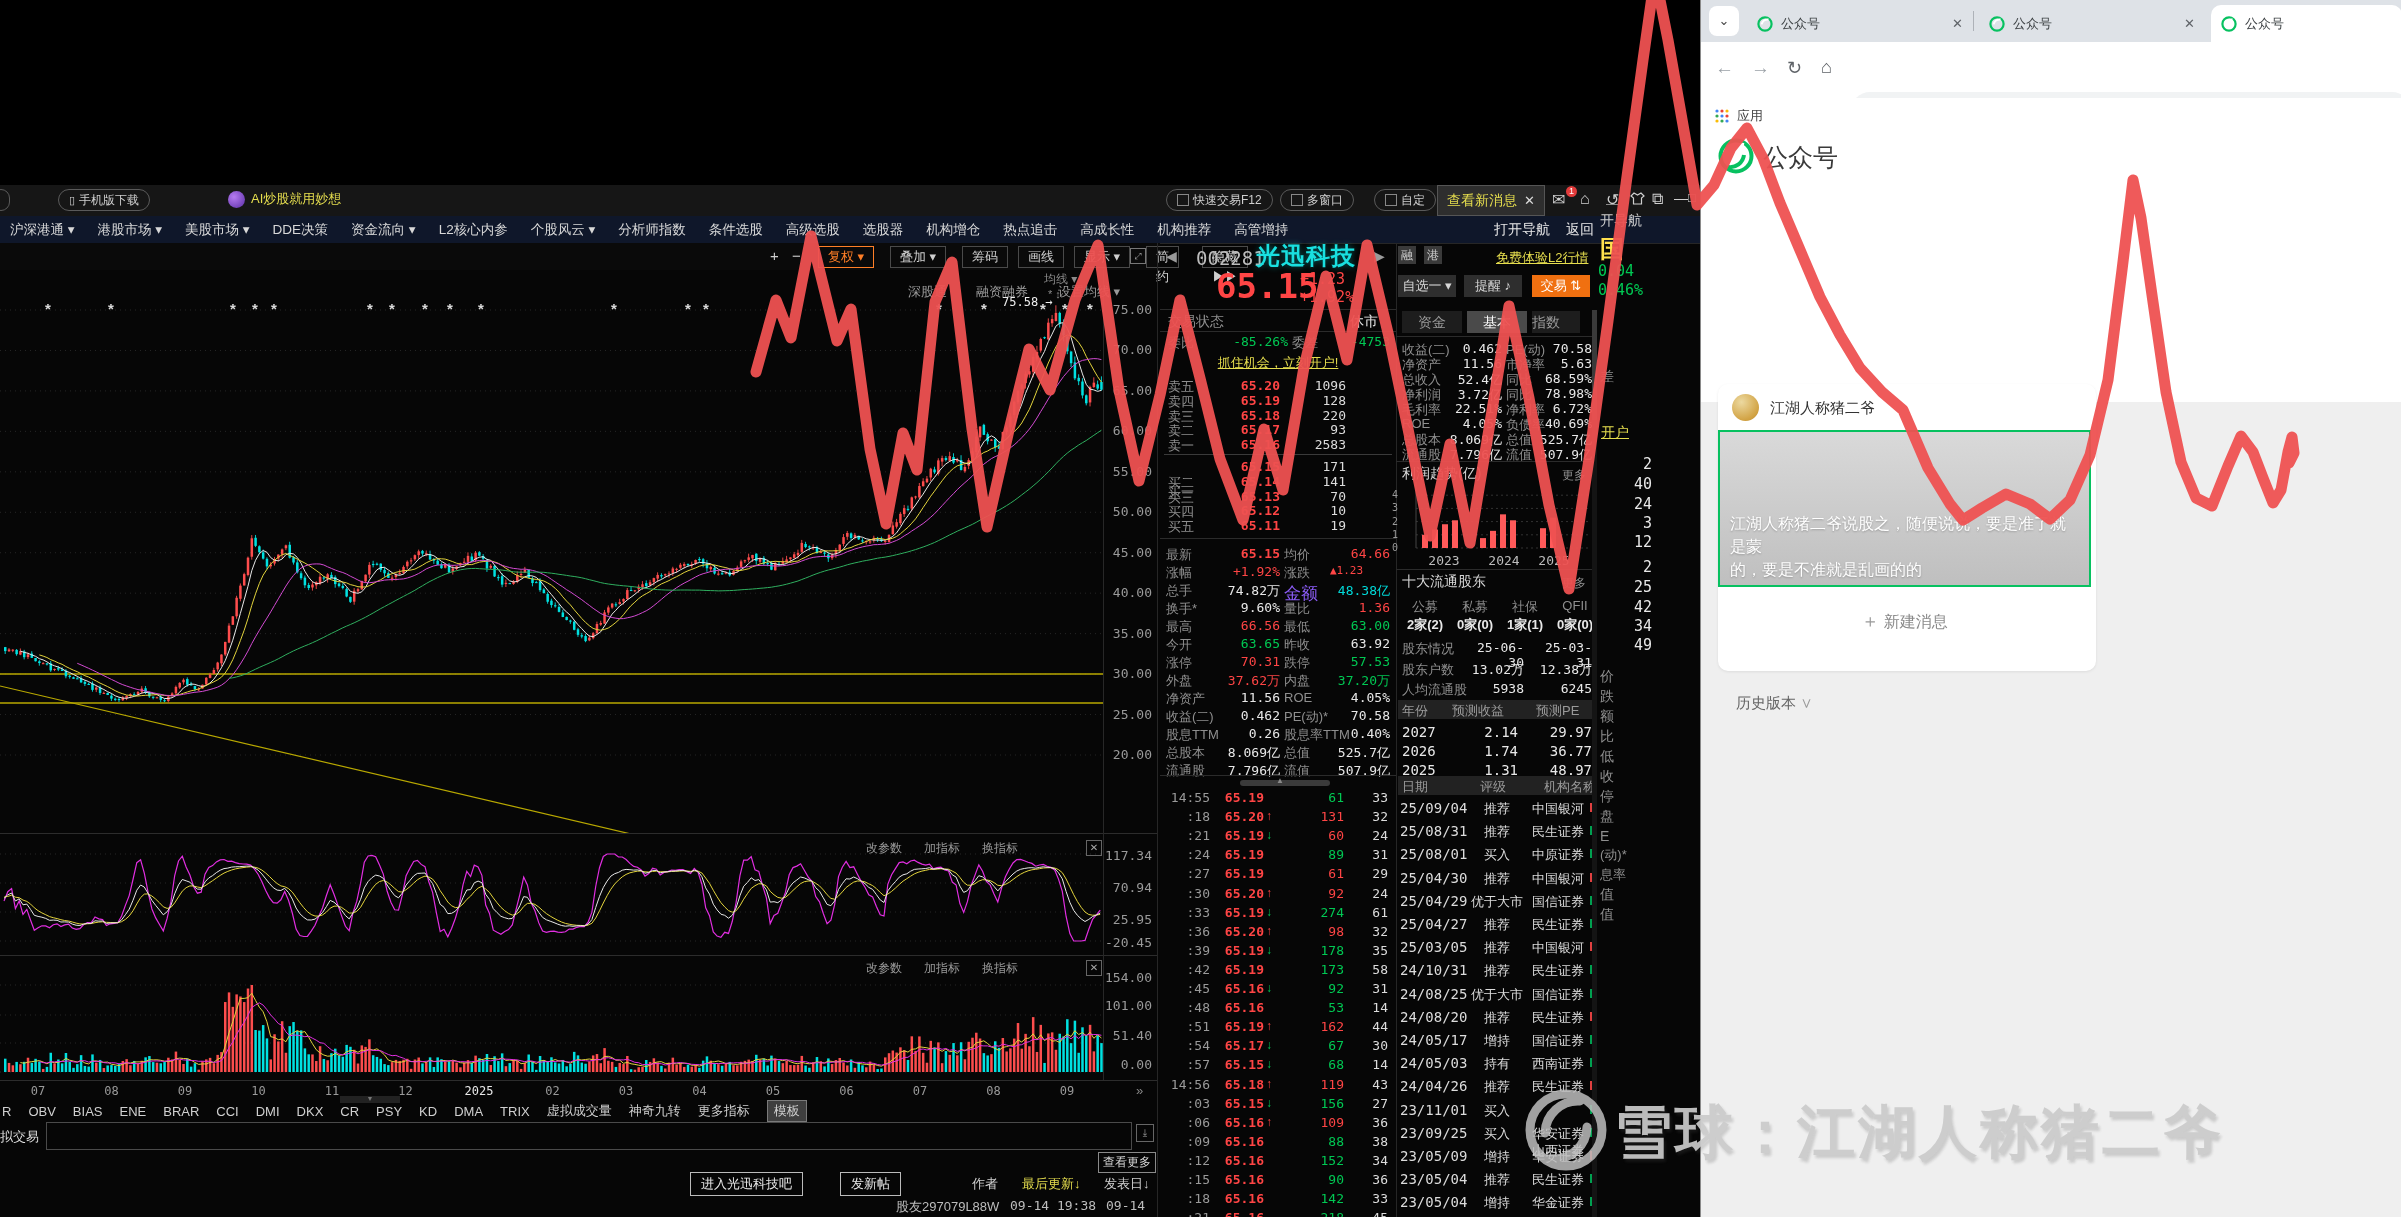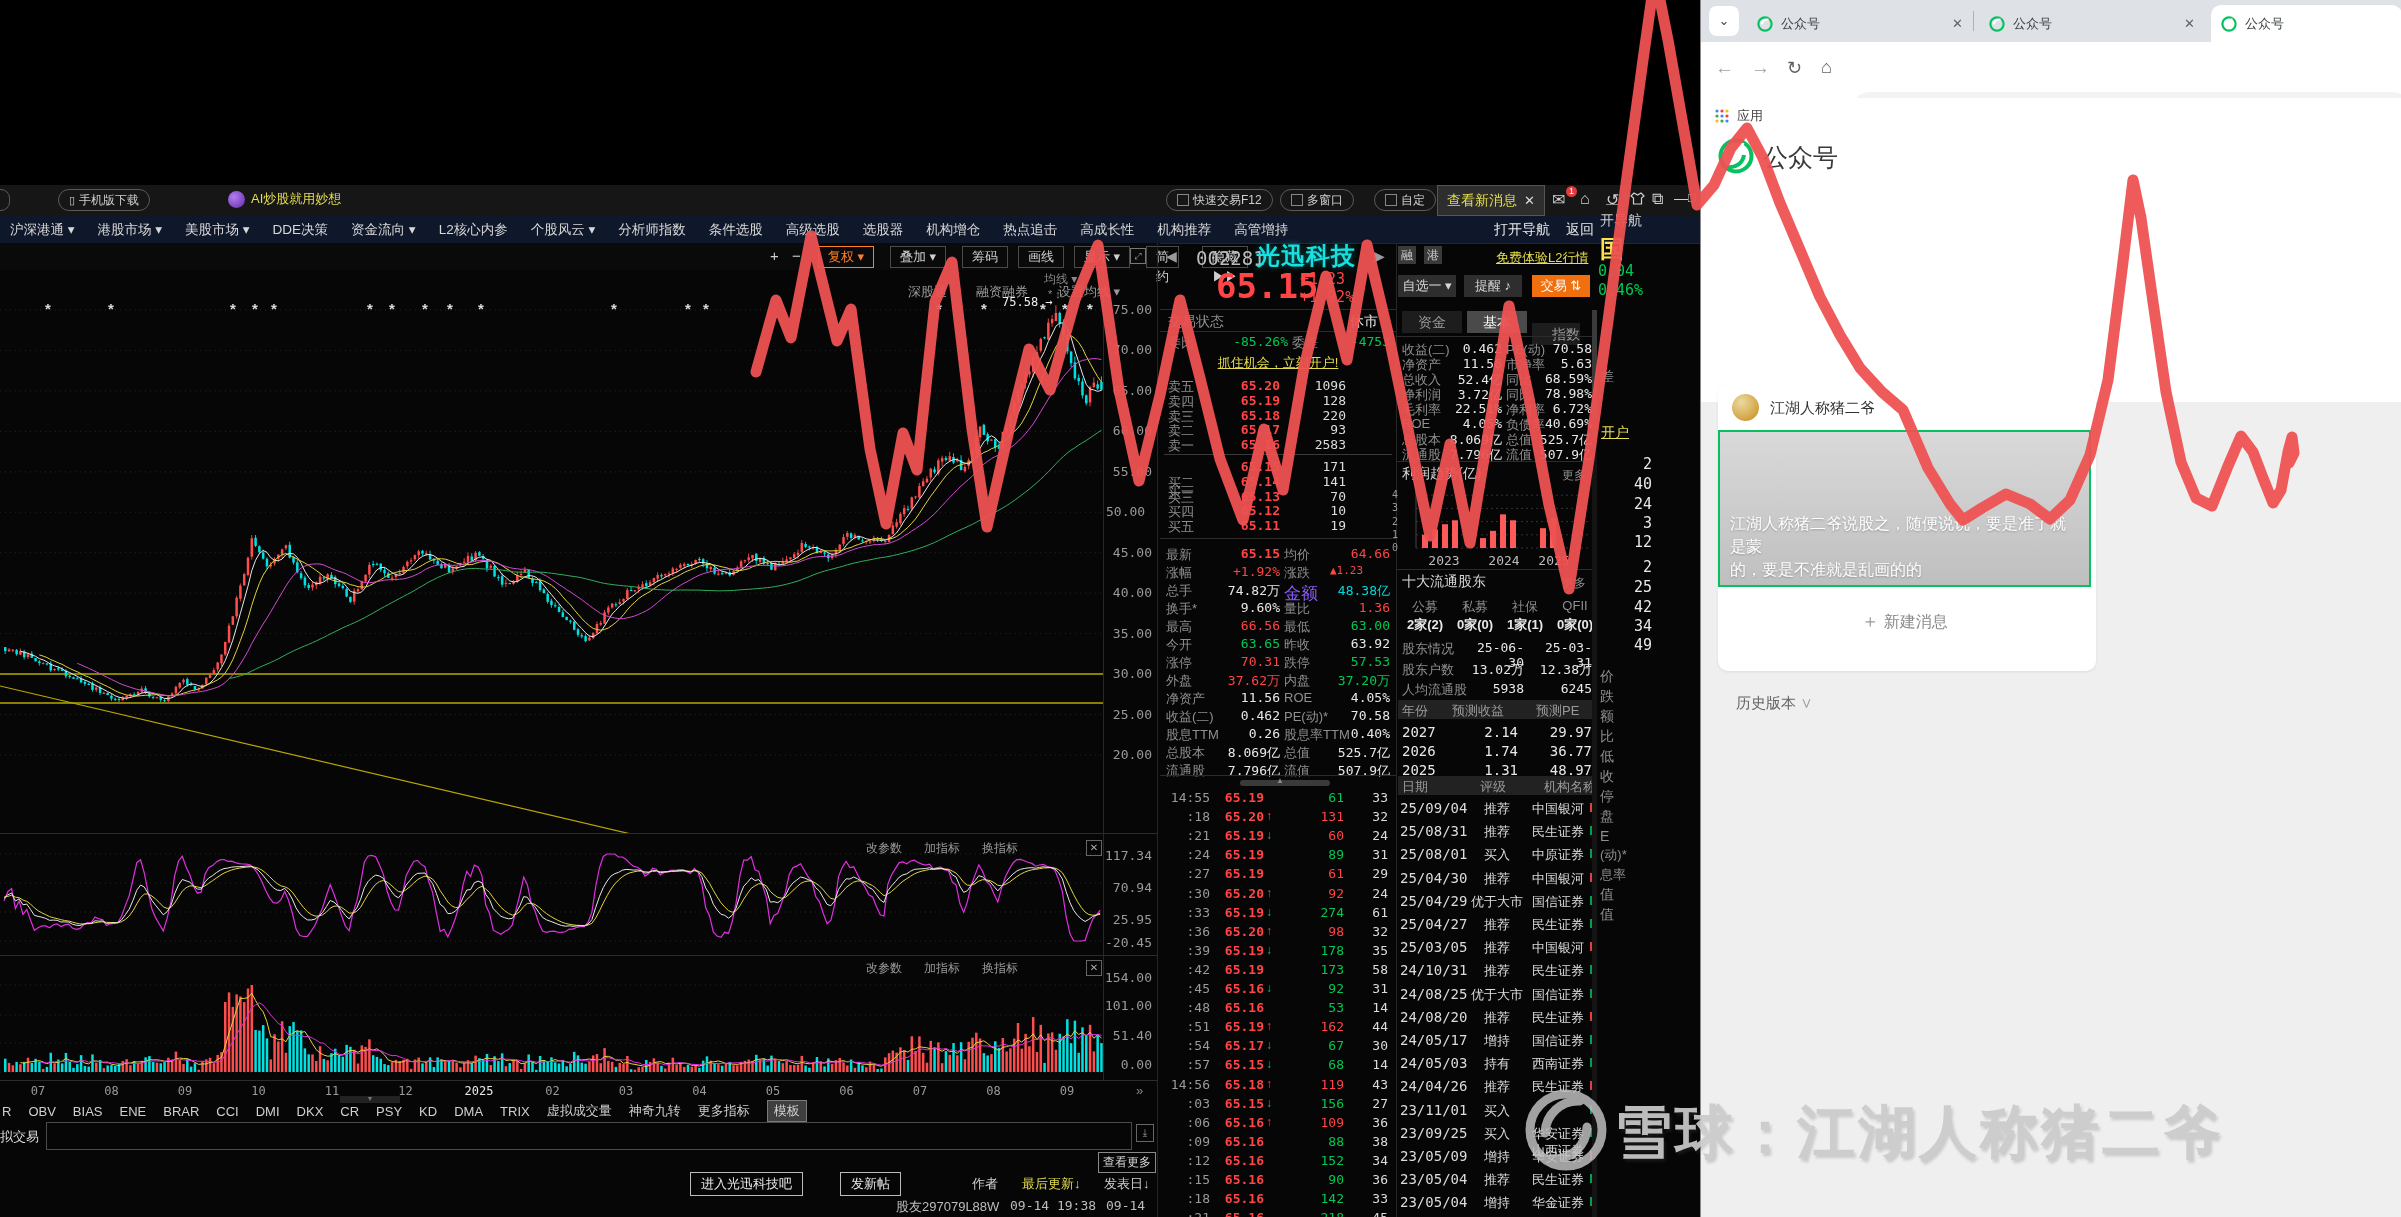--- a/index.html
+++ b/index.html
@@ -202,21 +202,21 @@
     <div style="position: absolute; left: 908px; top: 283px; color: rgb(154, 154, 154); font-size: 13px;">深股通</div>
     <div style="position: absolute; left: 976px; top: 283px; color: rgb(154, 154, 154); font-size: 13px;">融资融券</div>
     <div style="position: absolute; left: 1058px; top: 283px; color: rgb(154, 154, 154); font-size: 13px;">设置均线 ▾</div>
     <div style="position: absolute; left: 1044px; top: 271px; color: rgb(138, 138, 138); font-size: 12px;">均线 ▾</div>
     <div style="position: absolute; left: 1048px; top: 288px; color: rgb(138, 138, 138); font-size: 11px;">* ↕</div>
     <div class="mono" style="position: absolute; left: 1106px; top: 302px; width: 46px; text-align: right; color: rgb(154, 154, 154); font-size: 13px;">75.00</div>
     <div class="mono" style="position: absolute; left: 1106px; top: 342.454px; width: 46px; text-align: right; color: rgb(154, 154, 154); font-size: 13px;">70.00</div>
     <div class="mono" style="position: absolute; left: 1106px; top: 382.909px; width: 46px; text-align: right; color: rgb(154, 154, 154); font-size: 13px;">65.00</div>
     <div class="mono" style="position: absolute; left: 1106px; top: 423.363px; width: 46px; text-align: right; color: rgb(154, 154, 154); font-size: 13px;">60.00</div>
     <div class="mono" style="position: absolute; left: 1106px; top: 463.818px; width: 46px; text-align: right; color: rgb(154, 154, 154); font-size: 13px;">55.00</div>
-    <div class="mono" style="position: absolute; left: 1106px; top: 504.273px; width: 46px; color: rgb(154, 154, 154); font-size: 13px;">50.00</div>
+    <div class="mono" style="position: absolute; left: 1106px; top: 504.273px; width: 46px; text-align: right; color: rgb(154, 154, 154); font-size: 13px;">50.00</div>
     <div class="mono" style="position: absolute; left: 1106px; top: 544.727px; width: 46px; text-align: right; color: rgb(154, 154, 154); font-size: 13px;">45.00</div>
     <div class="mono" style="position: absolute; left: 1106px; top: 585.181px; width: 46px; text-align: right; color: rgb(154, 154, 154); font-size: 13px;">40.00</div>
     <div class="mono" style="position: absolute; left: 1106px; top: 625.636px; width: 46px; text-align: right; color: rgb(154, 154, 154); font-size: 13px;">35.00</div>
     <div class="mono" style="position: absolute; left: 1106px; top: 666.091px; width: 46px; text-align: right; color: rgb(154, 154, 154); font-size: 13px;">30.00</div>
     <div class="mono" style="position: absolute; left: 1106px; top: 706.545px; width: 46px; text-align: right; color: rgb(154, 154, 154); font-size: 13px;">25.00</div>
     <div class="mono" style="position: absolute; left: 1106px; top: 746.999px; width: 46px; text-align: right; color: rgb(154, 154, 154); font-size: 13px;">20.00</div>
     <div class="mono" style="position: absolute; left: 1098px; top: 848px; width: 54px; text-align: right; color: rgb(154, 154, 154); font-size: 13px;">117.34</div>
     <div class="mono" style="position: absolute; left: 1098px; top: 880px; width: 54px; text-align: right; color: rgb(154, 154, 154); font-size: 13px;">70.94</div>
     <div class="mono" style="position: absolute; left: 1098px; top: 912px; width: 54px; text-align: right; color: rgb(154, 154, 154); font-size: 13px;">25.95</div>
     <div class="mono" style="position: absolute; left: 1098px; top: 935px; width: 54px; text-align: right; color: rgb(154, 154, 154); font-size: 13px;">-20.45</div>
@@ -1418,21 +1418,21 @@
       <div class="mono" style="position: absolute; left: 56px; top: 405.1px; width: 48px; text-align: right; color: rgb(255, 69, 69); font-size: 13px; font-weight: bold;">65.16</div>
       <div class="mono" style="position: absolute; left: 128px; top: 405.1px; width: 56px; text-align: right; color: rgb(0, 200, 83); font-size: 13px;">142</div>
       <div class="mono" style="position: absolute; left: 192px; top: 405.1px; width: 36px; text-align: right; color: rgb(220, 220, 220); font-size: 13px;">33</div>
       <div class="mono" style="position: absolute; left: 6px; top: 424.2px; width: 44px; text-align: right; color: rgb(154, 154, 154); font-size: 13px;">:21</div>
       <div class="mono" style="position: absolute; left: 56px; top: 424.2px; width: 48px; text-align: right; color: rgb(255, 69, 69); font-size: 13px; font-weight: bold;">65.16</div>
       <div class="mono" style="position: absolute; left: 128px; top: 424.2px; width: 56px; text-align: right; color: rgb(0, 200, 83); font-size: 13px;">218</div>
       <div class="mono" style="position: absolute; left: 192px; top: 424.2px; width: 36px; text-align: right; color: rgb(220, 220, 220); font-size: 13px;">45</div>
     </div>
     <div style="position: absolute; left: 1402px; top: 311px; width: 60px; height: 22px; text-align: center; line-height: 22px; font-size: 14px; background: rgb(29, 29, 29); color: rgb(154, 154, 154);">资金</div>
     <div style="position: absolute; left: 1467px; top: 311px; width: 60px; height: 22px; text-align: center; line-height: 22px; font-size: 14px; background: rgb(74, 74, 74); color: rgb(255, 255, 255);">基本</div>
-    <div style="position: absolute; left: 1532px; top: 311px; width: 48px; height: 22px; text-align: right; line-height: 22px; font-size: 14px; background: rgb(29, 29, 29); color: rgb(154, 154, 154); margin-top: 12px;">指数</div>
+    <div style="position: absolute; left: 1532px; top: 311px; width: 48px; height: 22px; text-align: left; line-height: 22px; font-size: 14px; background: rgb(29, 29, 29); color: rgb(154, 154, 154);">指数</div>
     <div style="position: absolute; left: 1396px; top: 336px; width: 201px; height: 1px; background: rgb(43, 43, 43);"></div>
     <div style="position: absolute; left: 1402px; top: 341px; color: rgb(143, 143, 143); font-size: 13px;">收益(二)</div>
     <div class="mono" style="position: absolute; left: 1446px; top: 341px; width: 56px; text-align: right; color: rgb(232, 232, 232); font-size: 13px;">0.462</div>
     <div style="position: absolute; left: 1506px; top: 341px; color: rgb(143, 143, 143); font-size: 13px;">PE(动)</div>
     <div class="mono" style="position: absolute; left: 1530px; top: 341px; width: 62px; text-align: right; color: rgb(232, 232, 232); font-size: 13px;">70.58</div>
     <div style="position: absolute; left: 1402px; top: 356px; color: rgb(143, 143, 143); font-size: 13px;">净资产</div>
     <div class="mono" style="position: absolute; left: 1446px; top: 356px; width: 56px; text-align: right; color: rgb(232, 232, 232); font-size: 13px;">11.56</div>
     <div style="position: absolute; left: 1506px; top: 356px; color: rgb(143, 143, 143); font-size: 13px;">市净率</div>
     <div class="mono" style="position: absolute; left: 1530px; top: 356px; width: 62px; text-align: right; color: rgb(232, 232, 232); font-size: 13px;">5.63</div>
     <div style="position: absolute; left: 1402px; top: 371px; color: rgb(143, 143, 143); font-size: 13px;">总收入</div>

